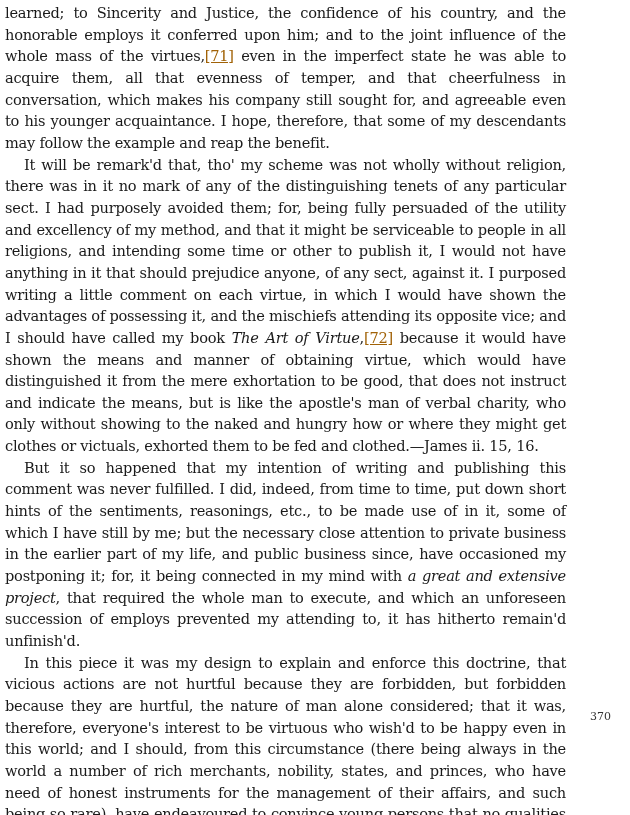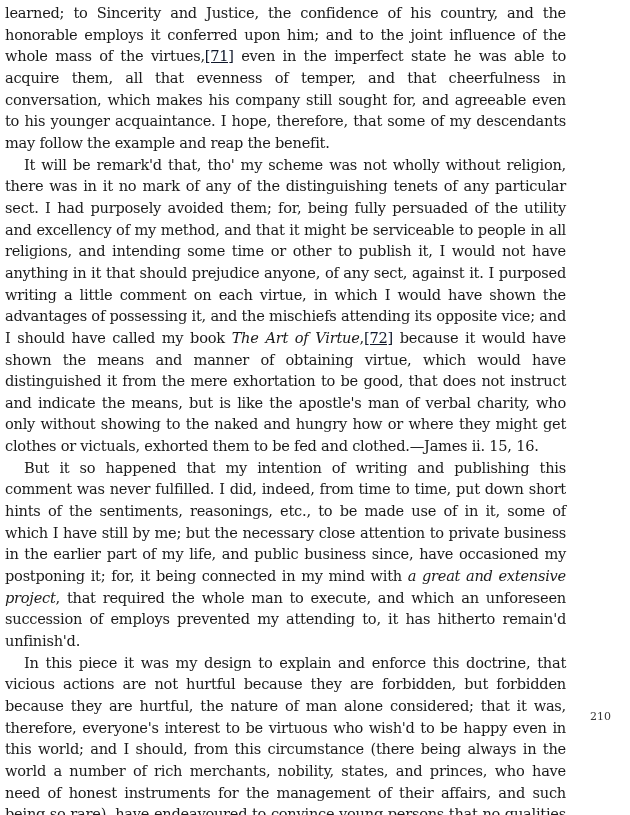--- a/index.html
+++ b/index.html
@@ -5,30 +5,30 @@
   html, body { margin: 0; padding: 0; background: #ffffff; }
   body { width: 630px; height: 815px; overflow: hidden; position: relative; }
   .page {
     position: absolute; left: 5px; top: 2px; width: 561px;
     font-family: "DejaVu Serif", "Liberation Serif", serif;
     font-size: 14.6px; line-height: 21.65px; color: #1a1a1a;
     text-align: justify; letter-spacing: -0.25px; word-spacing: 0px;
   }
   .page p { margin: 0; }
   .page p.indent { text-indent: 19px; }
-  .page a.fn { color: #0f172a; }
+  .page a.fn { color: #a16207; }
   .page em { }
   .pagenum {
     position: absolute; left: 590px; top: 710px;
     font-family: "DejaVu Serif", "Liberation Serif", serif;
     font-size: 11px; color: #333;
   }
 </style>
 </head>
 <body>
 
 <div class="page" id="page">
     <p><span>learned; to Sincerity and Justice, the confidence of his country, and the honorable employs it conferred upon him; and to the joint influence of the whole mass of the virtues,</span><a class="fn" href="#">[71]</a><span> even in the imperfect state he was able to acquire them, all that evenness of temper, and that cheerfulness in conversation, which makes his company still sought for, and agreeable even to his younger acquaintance. I hope, therefore, that some of my descendants may follow the example and reap the benefit.</span></p>
     <p class="indent"><span>It will be remark'd that, tho' my scheme was not wholly without religion, there was in it no mark of any of the distinguishing tenets of any particular sect. I had purposely avoided them; for, being fully persuaded of the utility and excellency of my method, and that it might be serviceable to people in all religions, and intending some time or other to publish it, I would not have anything in it that should prejudice anyone, of any sect, against it. I purposed writing a little comment on each virtue, in which I would have shown the advantages of possessing it, and the mischiefs attending its opposite vice; and I should have called my book </span><em>The Art of Virtue</em><span>,</span><a class="fn" href="#">[72]</a><span> because it would have shown the means and manner of obtaining virtue, which would have distinguished it from the mere exhortation to be good, that does not instruct and indicate the means, but is like the apostle's man of verbal charity, who only without showing to the naked and hungry how or where they might get clothes or victuals, exhorted them to be fed and clothed.—James ii. 15, 16.</span></p>
     <p class="indent"><span>But it so happened that my intention of writing and publishing this comment was never fulfilled. I did, indeed, from time to time, put down short hints of the sentiments, reasonings, etc., to be made use of in it, some of which I have still by me; but the necessary close attention to private business in the earlier part of my life, and public business since, have occasioned my postponing it; for, it being connected in my mind with </span><em>a great and extensive project</em><span>, that required the whole man to execute, and which an unforeseen succession of employs prevented my attending to, it has hitherto remain'd unfinish'd.</span></p>
     <p class="indent"><span>In this piece it was my design to explain and enforce this doctrine, that vicious actions are not hurtful because they are forbidden, but forbidden because they are hurtful, the nature of man alone considered; that it was, therefore, everyone's interest to be virtuous who wish'd to be happy even in this world; and I should, from this circumstance (there being always in the world a number of rich merchants, nobility, states, and princes, who have need of honest instruments for the management of their affairs, and such being so rare), have endeavoured to convince young persons that no qualities were so likely to make a poor man's fortune as those of probity and integrity.</span></p>
   </div>
-<div class="pagenum">210</div>
+<div class="pagenum">370</div>
 
 </body></html>

